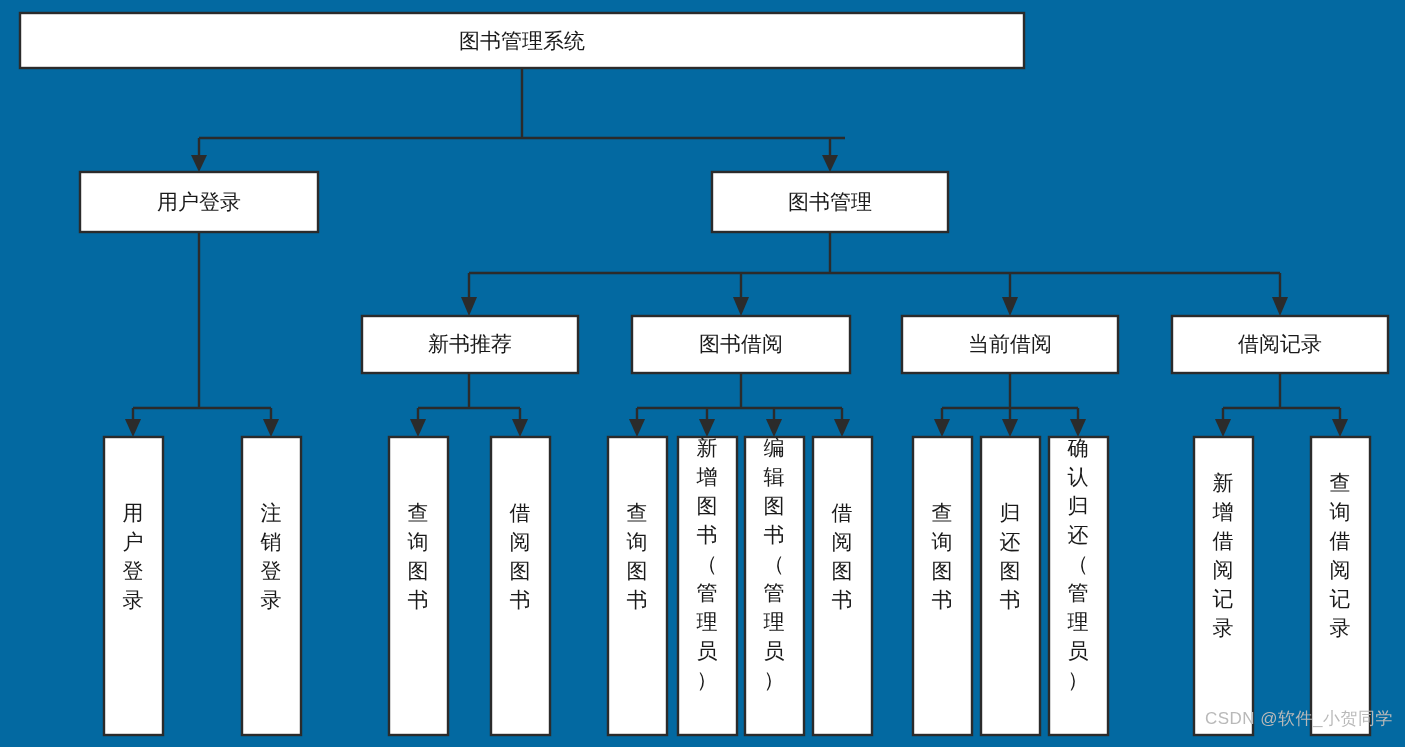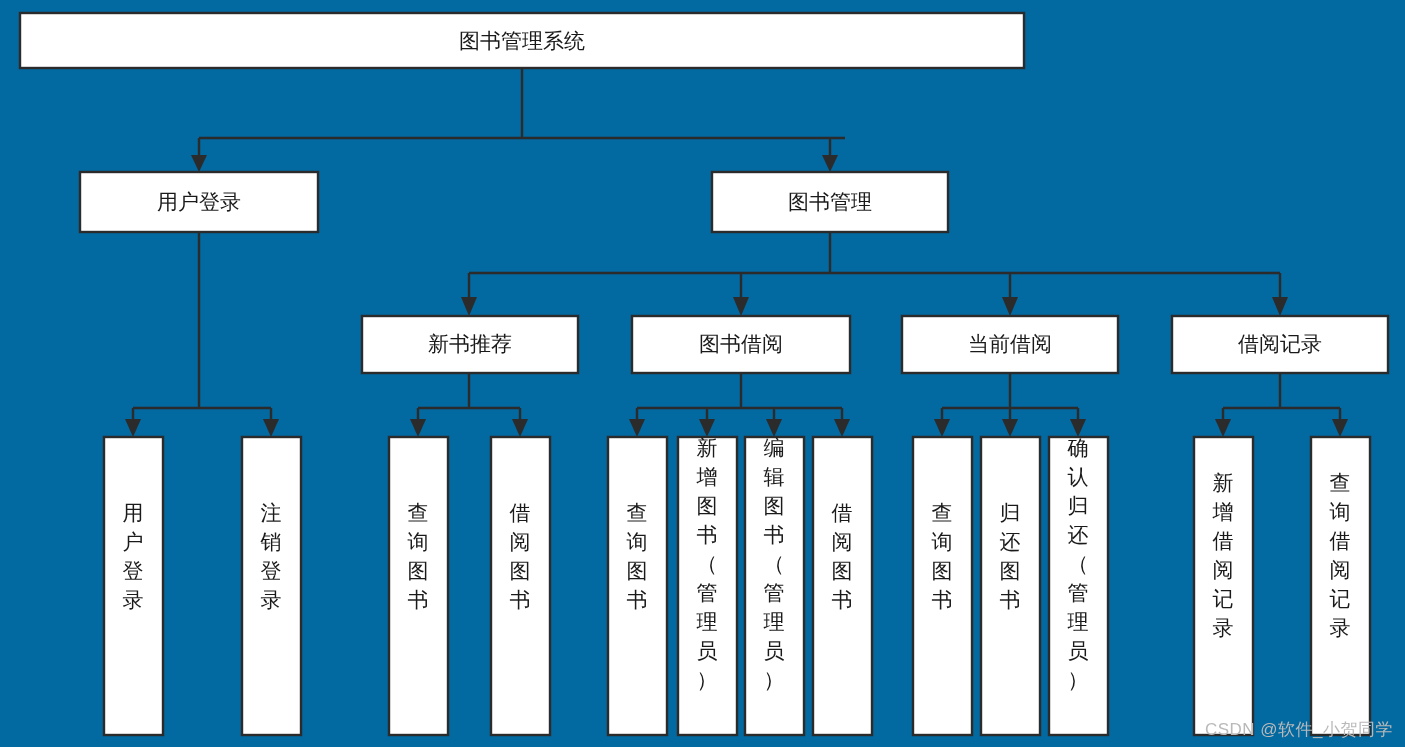--- a/index.html
+++ b/index.html
@@ -49,21 +49,21 @@
   }
   .node-label-v {
     font-family: "Liberation Sans", "DejaVu Sans", sans-serif;
     font-size: 21px;
     fill: #1a1a1a;
     text-anchor: middle;
   }
   .watermark {
     position: absolute;
     right: 12px;
-    bottom: 6px;
+    bottom: 17px;
     font-family: "Liberation Sans", "DejaVu Sans", sans-serif;
     font-size: 17px;
     color: #b9b9b9;
     letter-spacing: 0.5px;
     white-space: nowrap;
     user-select: none;
   }
 </style>
 </head>
 <body>

